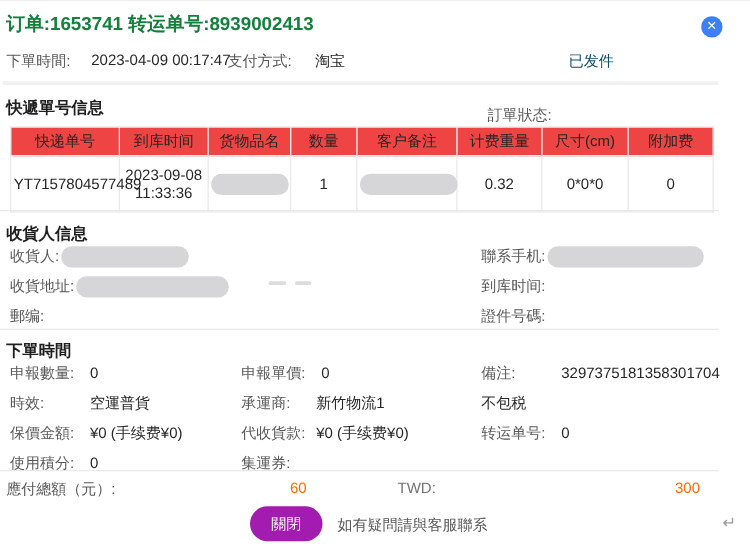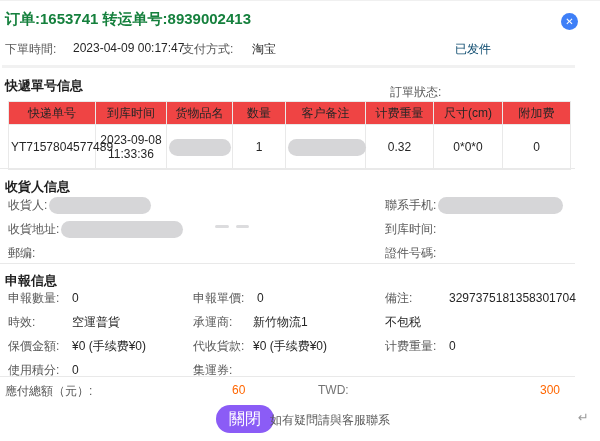--- a/index.html
+++ b/index.html
@@ -50,22 +50,22 @@
 
   
   .totals{position:absolute;left:0;top:382px;width:600px;height:16px;font-size:12px;}
   .totals span{position:absolute;top:0;white-space:nowrap;}
   .t-label{left:5px;color:#595959;}
   .t-cny{left:232px;color:#ff6600;}
   .t-twd-label{left:318px;color:#737373;}
   .t-twd{left:540px;width:35px;text-align:left;color:#ff6600;}
 
   
-  .close-pill{position:absolute;left:216px;top:404px;width:58px;height:28px;border-radius:14px;background:#8b5cf6;
-              color:#fff;font-size:16px;display:flex;align-items:center;justify-content:center;cursor:pointer;border:none;}
+  .close-pill{position:absolute;left:200px;top:404px;width:58px;height:28px;border-radius:14px;background:#a21caf;
+              color:#fff;font-size:12px;display:flex;align-items:center;justify-content:center;cursor:pointer;border:none;}
   .hint{position:absolute;left:270px;top:411px;font-size:12px;color:#595959;}
   .return-arrow{position:absolute;left:578px;top:409px;font-size:13px;color:#9a9a9a;}
 </style>
 </head>
 <body>
 
 <div class="modal">
 
   <div class="title">订单:1653741 转运单号:8939002413</div>
   <div class="close-btn">
@@ -150,21 +150,21 @@
     <div class="f-item">
       <span class="f-label">證件号碼:</span>
       <span class="f-value"></span>
     </div>
   </div>
   <div class="addr-frag af1"></div>
   <div class="addr-frag af2"></div>
 
   <div class="divider d3"></div>
 
-  <div class="section-title st3">申報信息</div>
+  <div class="section-title st3">下單時間</div>
 
   <div class="fieldgrid fg-declare">
     <div class="f-item c1">
       <span class="f-label">申報數量:</span>
       <span class="f-value">0</span>
     </div>
     <div class="f-item c2">
       <span class="f-label">申報單價:</span>
       <span class="f-value">0</span>
     </div>
@@ -185,21 +185,21 @@
     </div>
     <div class="f-item c2">
       <span class="f-label">保價金額:</span>
       <span class="f-value">¥0 (手续费¥0)</span>
     </div>
     <div class="f-item c3">
       <span class="f-label">代收貨款:</span>
       <span class="f-value">¥0 (手续费¥0)</span>
     </div>
     <div class="f-item c1">
-      <span class="f-label">计费重量:</span>
+      <span class="f-label">转运单号:</span>
       <span class="f-value">0</span>
     </div>
     <div class="f-item c2">
       <span class="f-label">使用積分:</span>
       <span class="f-value">0</span>
     </div>
     <div class="f-item c3">
       <span class="f-label">集運券:</span>
       <span class="f-value"></span>
     </div>

